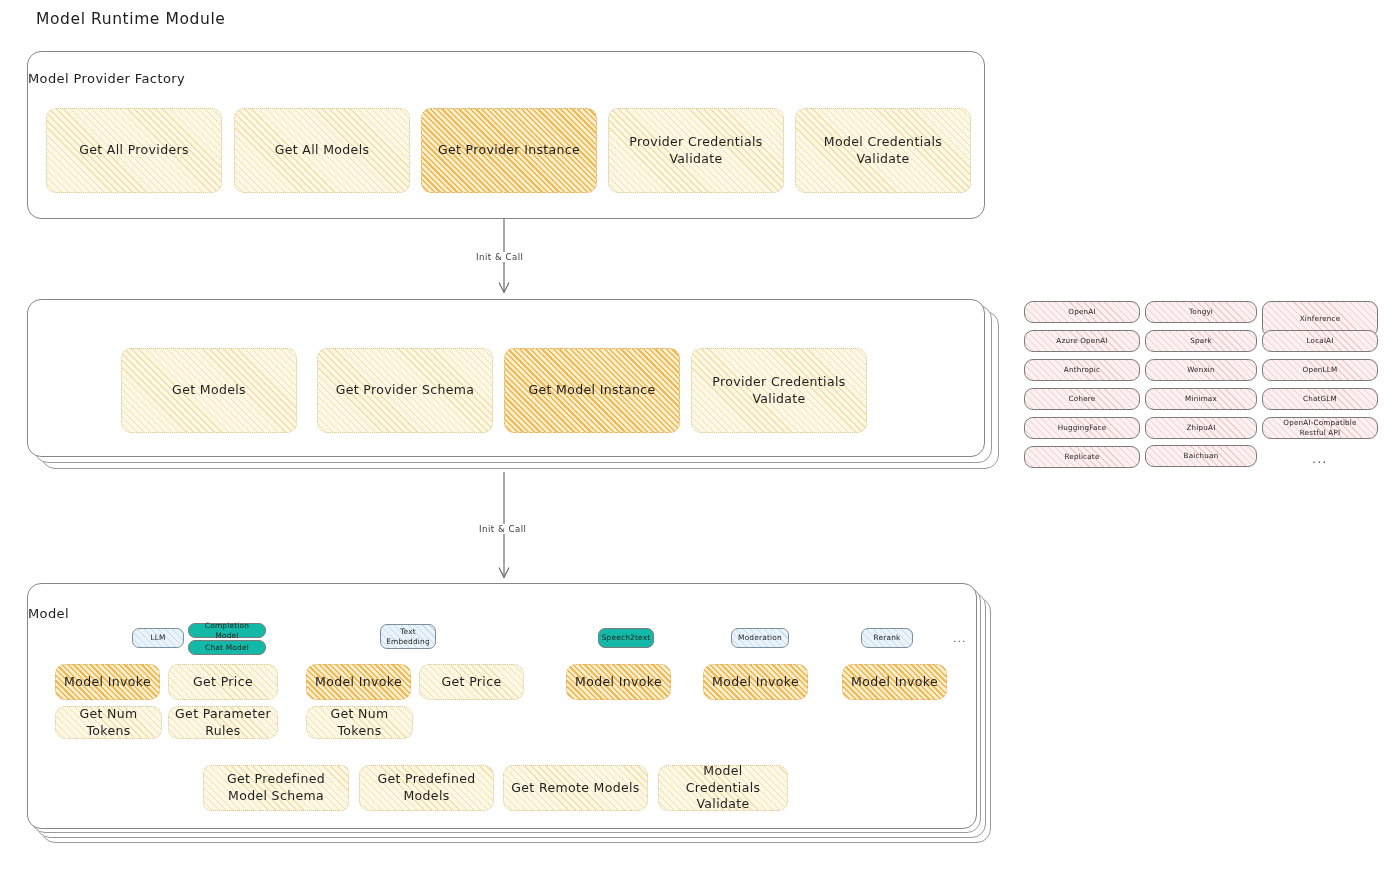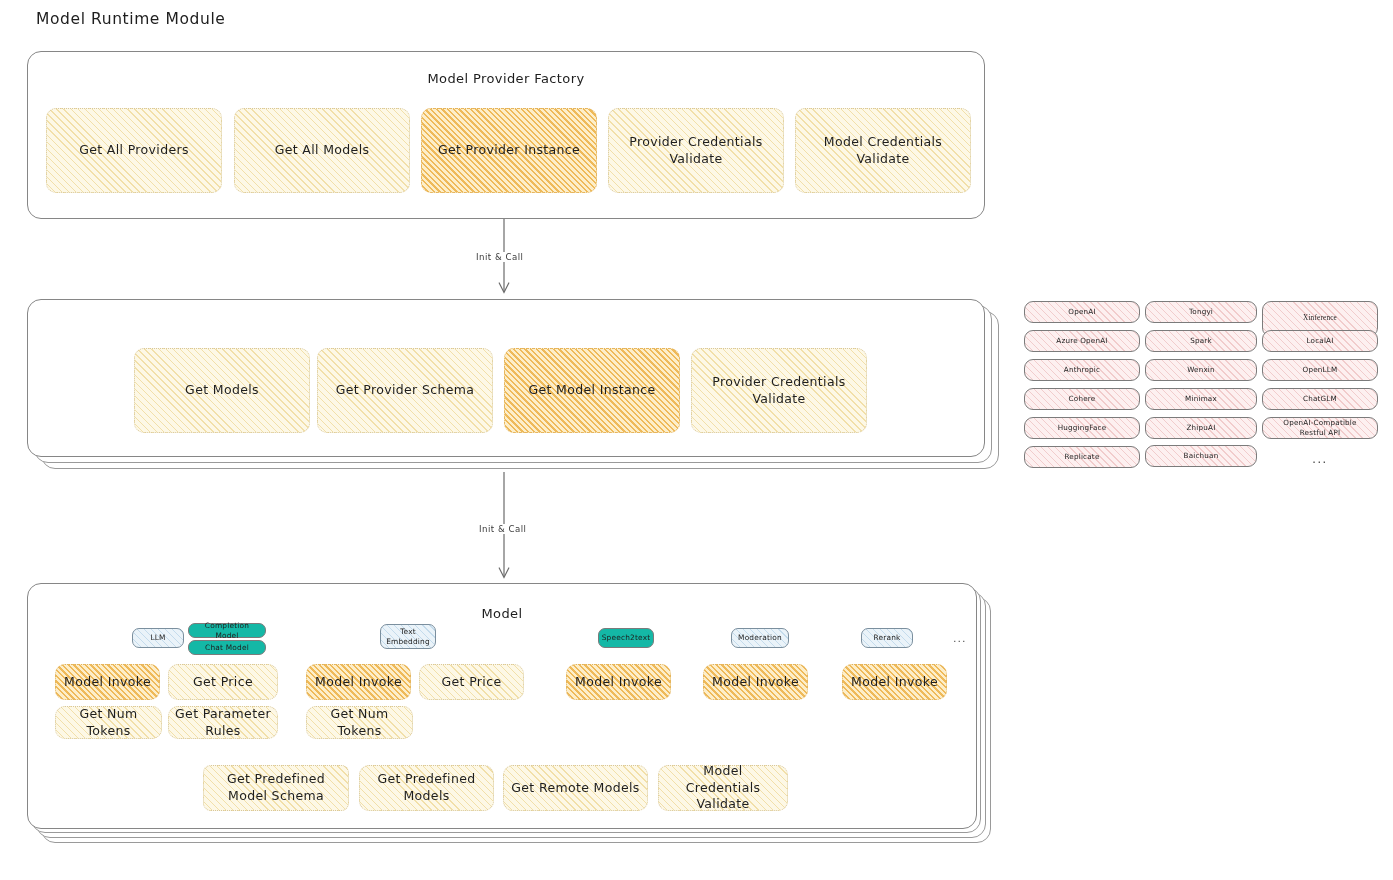--- a/index.html
+++ b/index.html
@@ -19,21 +19,21 @@
 
   
   .panel{
     position:absolute;
     background:#ffffff;
     border:1.1px solid #868686;
     border-radius:14px;
     box-sizing:border-box;
   }
   .panel-title{
-    position:absolute;left:0;right:0;text-align:center;
+    position:absolute;left:0;right:0;
     font-size:13px;color:#1e1e1e;letter-spacing:.4px;
   }
   
   .deck{
     position:absolute;
     border:1.1px solid #9a9a9a;
     border-radius:14px;
     background:#fff;
     box-sizing:border-box;
   }
@@ -132,21 +132,21 @@
 <svg class="arrow" style="left:493px;top:219px;width:22px;height:80px;" viewBox="0 0 22 80">
   <path d="M11 0 L11 72" stroke="#6b6b6b" stroke-width="1.2" fill="none"></path>
   <path d="M6.2 64 L11 73.5 L15.8 64" stroke="#6b6b6b" stroke-width="1.2" fill="none" stroke-linecap="round"></path>
 </svg>
 <div class="arrow-label hand" style="left:473px;top:252px;">Init &amp; Call</div>
 
 <div class="deck" style="left:41px;top:311px;width:958px;height:158px;"></div>
 <div class="deck" style="left:34px;top:305px;width:958px;height:158px;"></div>
 <div class="panel" style="left:27px;top:299px;width:958px;height:158px;">
 
-  <div class="node y" style="left:106px;top:48px;width:176px;height:85px;">
+  <div class="node y" style="left:93px;top:48px;width:176px;height:85px;">
     <span class="lbl">Get Models</span>
   </div>
   <div class="node y" style="left:289px;top:48px;width:176px;height:85px;">
     <span class="lbl">Get Provider Schema</span>
   </div>
   <div class="node o" style="left:476px;top:48px;width:176px;height:85px;">
     <span class="lbl">Get Model Instance</span>
   </div>
   <div class="node y" style="left:663px;top:48px;width:176px;height:85px;">
     <span class="lbl">Provider Credentials Validate</span>
@@ -186,21 +186,21 @@
   <div class="node p" style="left:121px;top:87px;width:112px;height:22px;position:absolute;">
     <span class="lbl">Minimax</span>
     </div>
   <div class="node p" style="left:121px;top:116px;width:112px;height:22px;position:absolute;">
     <span class="lbl">ZhipuAI</span>
     </div>
   <div class="node p" style="left:121px;top:144px;width:112px;height:22px;position:absolute;">
     <span class="lbl">Baichuan</span>
     </div>
 
-  <div class="node p" style="left:238px;top:0px;width:116px;height:36px;position:absolute;font-family:Liberation Serif, serif;">
+  <div class="node p" style="left:238px;top:0px;width:116px;height:36px;position:absolute;">
     <span class="lbl">Xinference</span>
     </div>
   <div class="node p" style="left:238px;top:29px;width:116px;height:22px;position:absolute;">
     <span class="lbl">LocalAI</span>
     </div>
   <div class="node p" style="left:238px;top:58px;width:116px;height:22px;position:absolute;">
     <span class="lbl">OpenLLM</span>
     </div>
   <div class="node p" style="left:238px;top:87px;width:116px;height:22px;position:absolute;">
     <span class="lbl">ChatGLM</span>

